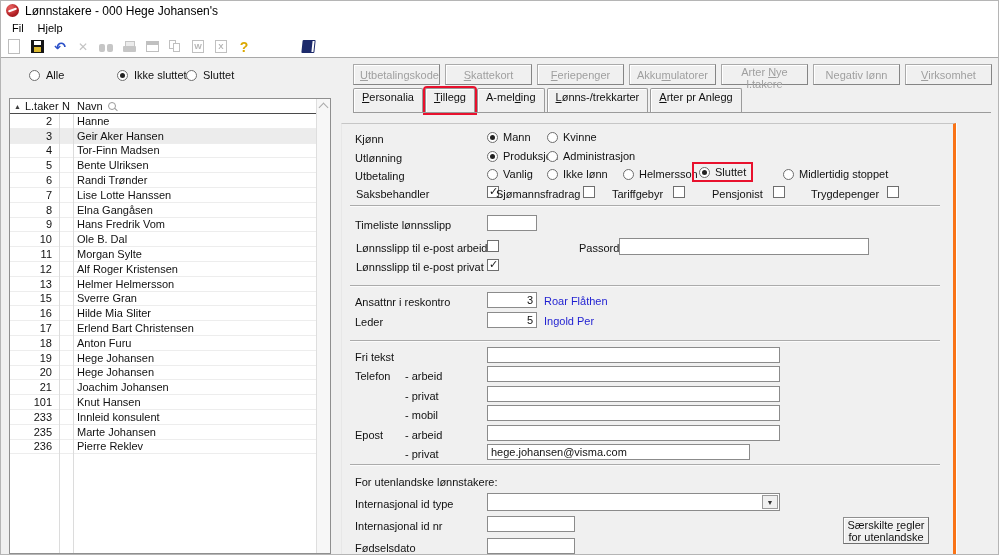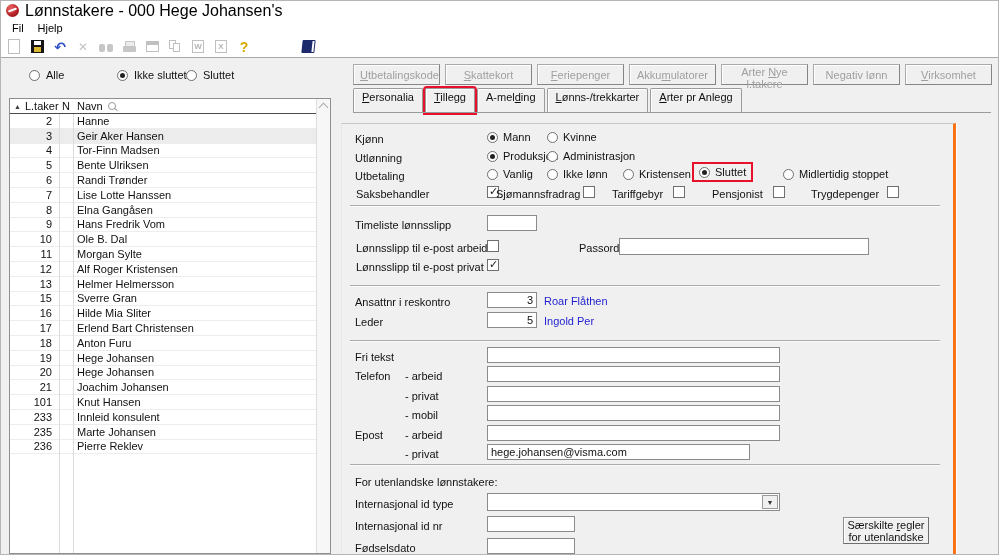--- a/index.html
+++ b/index.html
@@ -1,20 +1,20 @@
 <!DOCTYPE html>
 <html><head>
 <meta charset="utf-8">
 <style>
   html,body{margin:0;padding:0;overflow:hidden;}
   body{font-family:"Liberation Sans","DejaVu Sans",sans-serif;font-size:11px;color:#111;}
   .window{position:relative;width:999px;height:555px;background:#f0f0f0;border:1px solid #b5b5b5;box-sizing:border-box;overflow:hidden;}
   
   .titlebar{position:absolute;left:0;top:0;width:100%;height:19px;background:#fff;display:flex;align-items:center;gap:6px;padding-left:5px;box-sizing:border-box;}
-  .titlebar .title{font-size:16px;color:#000;}
+  .titlebar .title{font-size:12px;color:#000;}
   .appicon{width:13px;height:13px;border-radius:50%;background:radial-gradient(circle at 35% 30%, #e05858 15%, #b21f24 60%, #7c1113 100%);position:relative;flex:0 0 auto;}
   .appicon::after{content:'';position:absolute;left:2px;top:5px;width:9px;height:2px;background:#fff;transform:rotate(-20deg);border-radius:1px;}
   .menubar{position:absolute;left:0;top:19px;width:100%;height:16px;background:#fff;display:flex;align-items:center;padding-left:4px;box-sizing:border-box;}
   .menuitem{padding:1px 7px;color:#000;}
   .toolbar{position:absolute;left:0;top:35px;width:100%;height:22px;background:#fff;border-bottom:1px solid #a8a8a8;display:flex;align-items:center;padding-left:3px;box-sizing:border-box;gap:3px;}
   .tbtn{width:20px;height:18px;display:flex;align-items:center;justify-content:center;}
   .sp40{width:38px;}
   .i-page{width:10px;height:13px;background:#fff;border:1px solid #bdbdbd;}
   .i-save{width:13px;height:13px;background:#151515;position:relative;}
   .i-save::before{content:'';position:absolute;left:3px;top:1px;width:7px;height:4px;background:#fff;}
@@ -324,21 +324,21 @@
     <span class="opt" style="left:145px;top:44px;">
       <span class="radio"></span>
       <span>Vanlig</span>
     </span>
     <span class="opt" style="left:205px;top:44px;">
       <span class="radio"></span>
       <span>Ikke lønn</span>
     </span>
     <span class="opt" style="left:281px;top:44px;">
       <span class="radio"></span>
-      <span>Kristensen</span>
+      <span>Helmersson</span>
     </span>
     <span class="opt redbox" style="left: 352px; top: 40px; outline-color: rgb(232, 17, 45);">
       <span class="radio checked"></span>
       <span>Sluttet</span>
     </span>
     <span class="opt" style="left:441px;top:44px;">
       <span class="radio"></span>
       <span>Midlertidig stoppet</span>
     </span>
 

